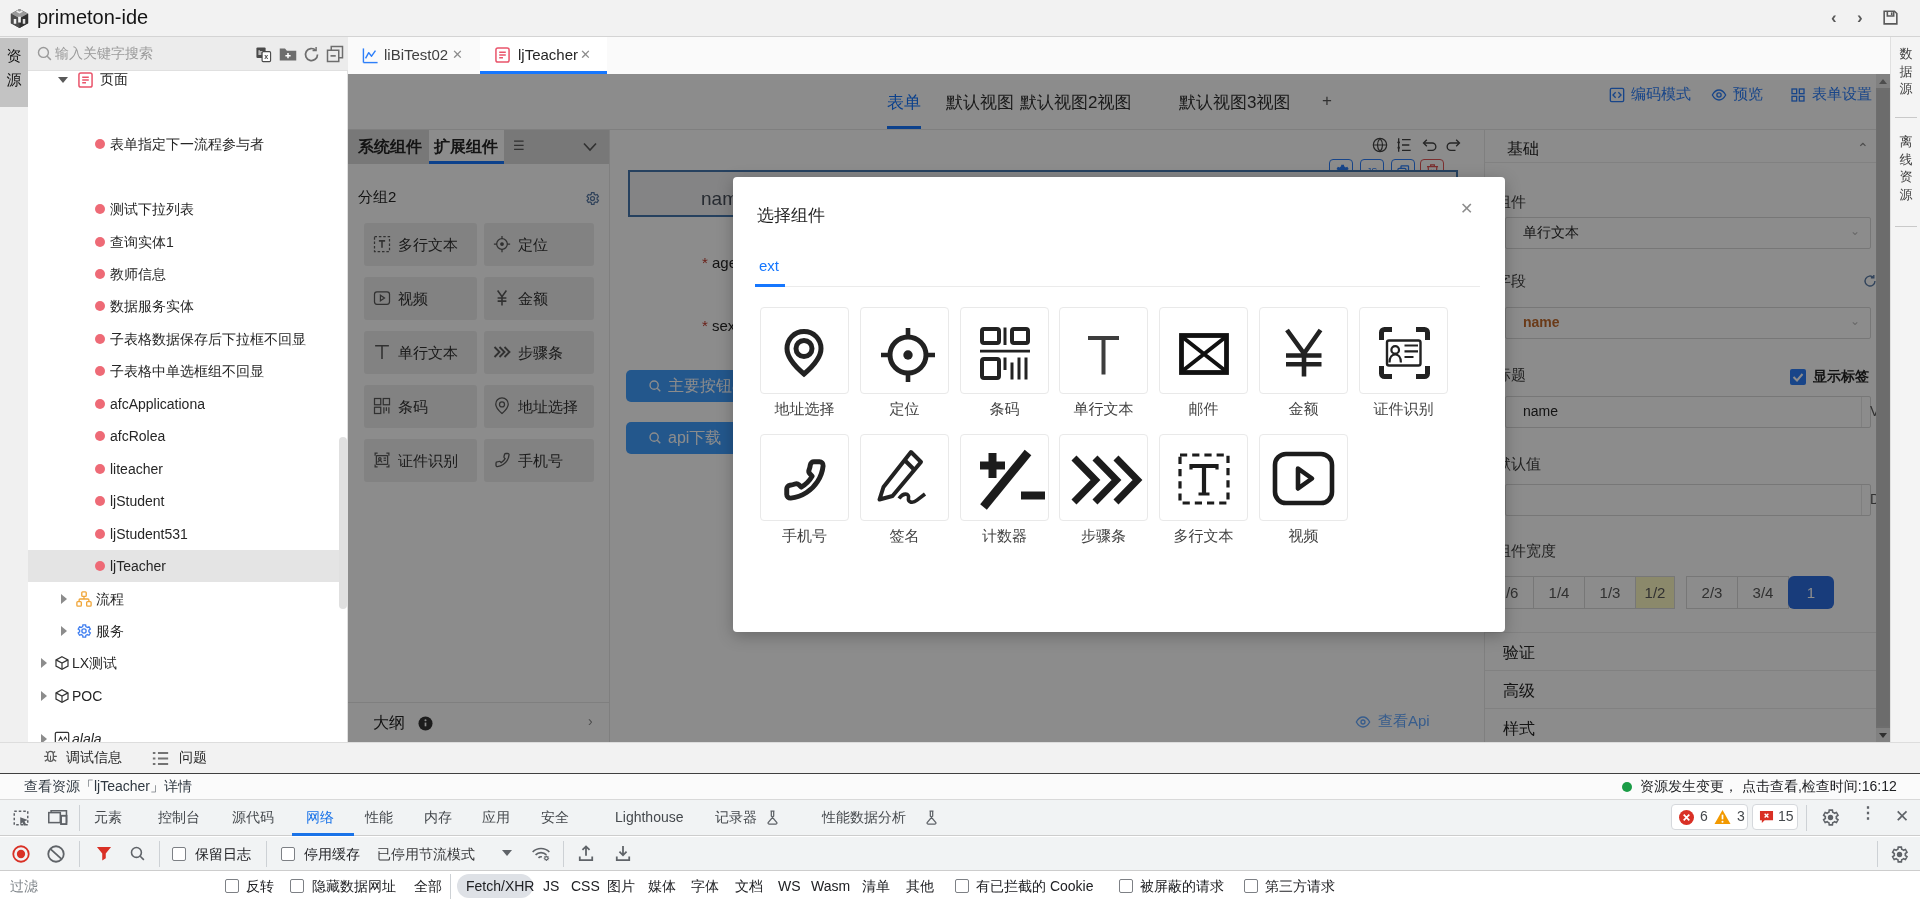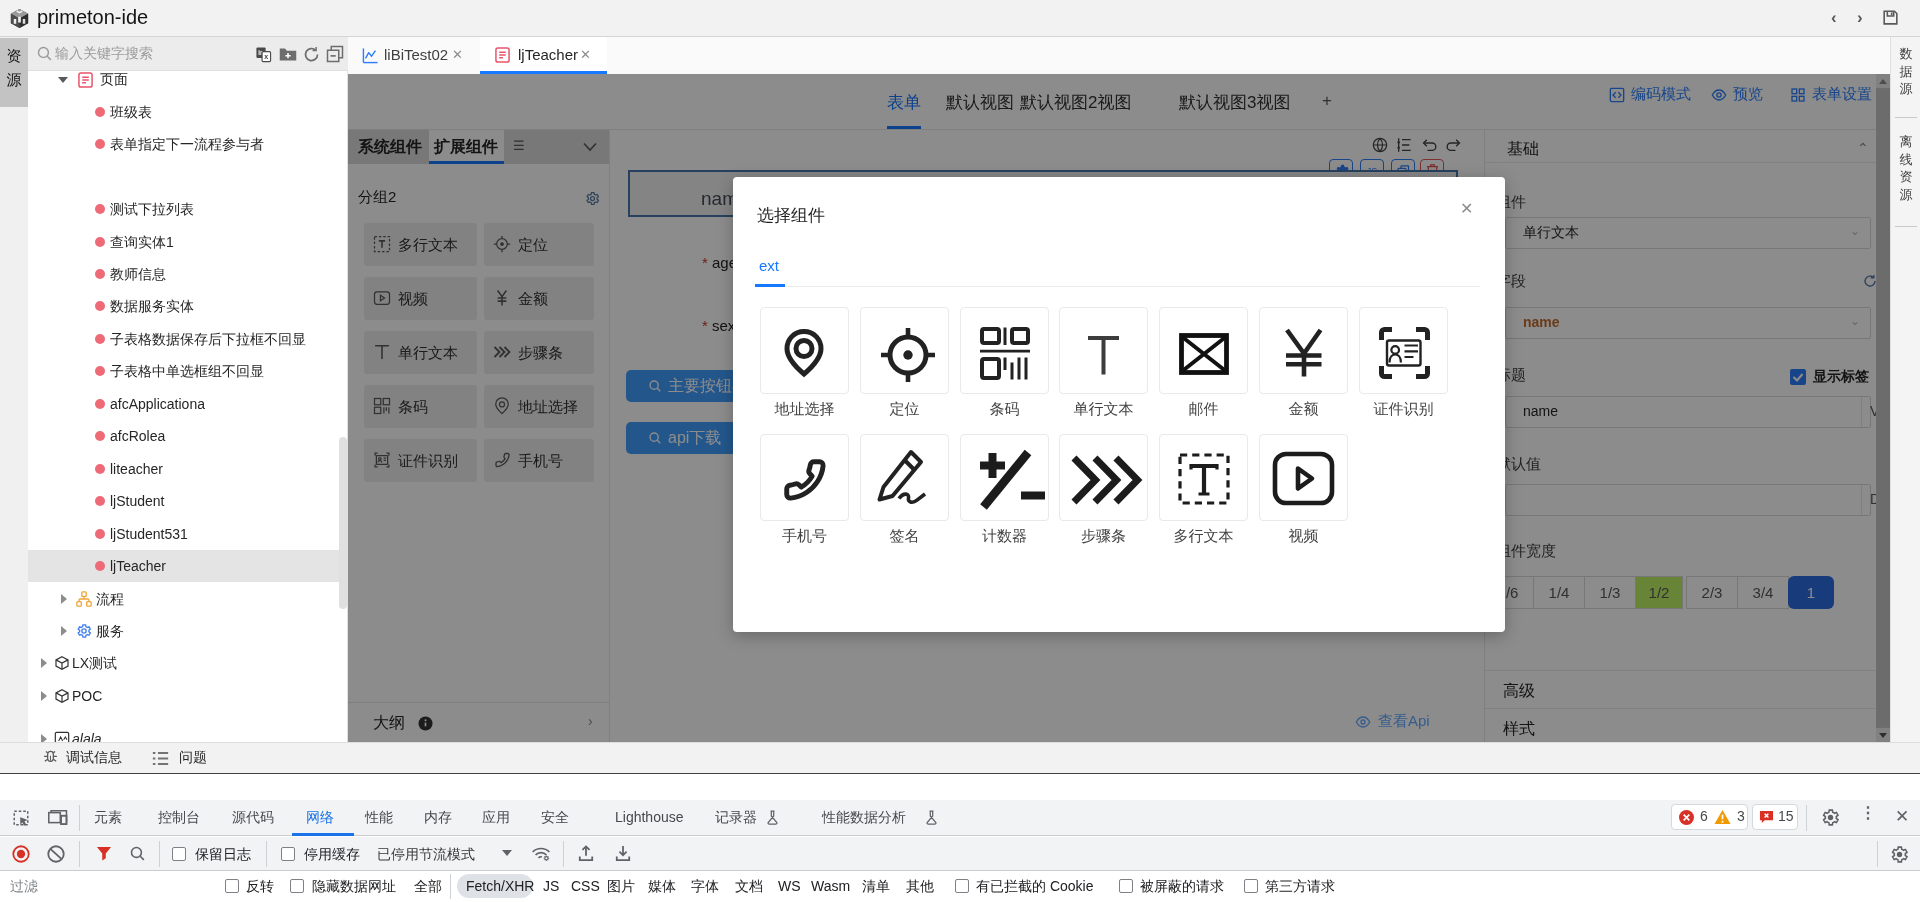--- a/index.html
+++ b/index.html
@@ -283,25 +283,28 @@
       <div class="abs" style="left:11px;top:325px;color:#404040;font-size:15px;">默认值</div>
       <div class="abs" style="left:20px;top:354px;width:366px;height:32px;border:1px solid #d9d9d9;border-radius:2px;background:#fff;">
         <div class="abs" style="left:355px;top:0px;width:1px;height:30px;background:#e8e8e8;"></div>
         <div class="abs" style="left:364px;top:6px;color:#595959;">D</div>
       </div>
       <div class="abs" style="left:11px;top:412px;color:#404040;font-size:15px;">组件宽度</div>
       <div class="abs" style="left:-3px;top:446px;width:361px;height:33px;">
         <div class="abs" style="left:0;top:0;width:52px;height:33px;border:1px solid #d9d9d9;background:#fff;color:#595959;text-align:center;line-height:31px;font-size:15px;">1/6</div>
         <div class="abs" style="left:51px;top:0;width:52px;height:33px;border:1px solid #d9d9d9;background:#fff;color:#595959;text-align:center;line-height:31px;font-size:15px;">1/4</div>
         <div class="abs" style="left:102px;top:0;width:52px;height:33px;border:1px solid #d9d9d9;background:#fff;color:#595959;text-align:center;line-height:31px;font-size:15px;">1/3</div>
-        <div class="abs" style="left:153px;top:0;width:48px;height:33px;border:1px solid #d9d9d9;background:#bef264;color:#595959;text-align:center;line-height:31px;font-size:15px;">1/2</div>
+        <div class="abs" style="left:153px;top:0;width:40px;height:33px;border:1px solid #d9d9d9;background:#fef9c3;color:#595959;text-align:center;line-height:31px;font-size:15px;">1/2</div>
         <div class="abs" style="left:204px;top:0;width:52px;height:33px;border:1px solid #d9d9d9;background:#fff;color:#595959;text-align:center;line-height:31px;font-size:15px;">2/3</div>
         <div class="abs" style="left:255px;top:0;width:52px;height:33px;border:1px solid #d9d9d9;background:#fff;color:#595959;text-align:center;line-height:31px;font-size:15px;">3/4</div>
         <div class="abs" style="left:306px;top:0;width:46px;height:33px;background:#2d6ee0;border-radius:6px;color:#fff;text-align:center;line-height:33px;font-size:15px;">1</div>
       </div>
+      <div class="abs" style="left:0;top:502px;width:394px;height:38px;border-top:1px solid #ececec;">
+          <div class="abs" style="left:18px;top:10px;font-size:16px;">验证</div>
+        </div>
       <div class="abs" style="left:0;top:540px;width:394px;height:38px;border-top:1px solid #ececec;">
           <div class="abs" style="left:18px;top:10px;font-size:16px;">高级</div>
         </div>
       <div class="abs" style="left:0;top:578px;width:394px;height:38px;border-top:1px solid #ececec;border-bottom:1px solid #ececec;">
           <div class="abs" style="left:18px;top:10px;font-size:16px;">样式</div>
         </div>
     </div>
     <div id="esb" class="abs">
       <div class="abs" style="left:0;top:0;width:14px;height:14px;background:#ececec;"></div>
       <div class="abs" style="left:3px;top:5px;width:0;height:0;border-left:4px solid transparent;border-right:4px solid transparent;border-bottom:5px solid #8c8c8c;"></div>
@@ -367,24 +370,20 @@
     </div>
     <div id="treerows" class="abs" style="left:0;top:34px;width:320px;height:671px;overflow:hidden;">
       <div class="trow" style="top:-8px;">
         <div class="caret-d" style="left:30px;"></div>
         <svg class="abs" style="left:50px;top:9px;" width="15" height="16" viewBox="0 0 16 17" fill="none" stroke="#e9546b" stroke-width="1.6">
             <rect x="1" y="1" width="14" height="15" rx="2"></rect>
             <path d="M4.5 5.5 h7 M4.5 8.5 h7 M4.5 11.5 h4"></path>
           </svg>
         <div class="lbl" style="left:72px;">页面</div>
       </div>
-      <div class="trow" style="top:25px;">
-          <div class="dot"></div>
-          <div class="lbl">班级表</div>
-        </div>
       <div class="trow" style="top:57px;">
           <div class="dot"></div>
           <div class="lbl">表单指定下一流程参与者</div>
         </div>
       <div class="trow" style="top:122px;">
           <div class="dot"></div>
           <div class="lbl">测试下拉列表</div>
         </div>
       <div class="trow" style="top:155px;">
           <div class="dot"></div>
@@ -592,20 +591,25 @@
     <svg class="abs" style="left:42px;top:7px;" width="17" height="17" viewBox="0 0 24 24" fill="none" stroke="#595959" stroke-width="1.8">
         <path d="M8 6 a4 4 0 0 1 8 0 v6 a4 4 0 0 1-8 0 z"></path>
         <path d="M8 4 L5.5 2 M16 4 L18.5 2 M8 9 H3 M16 9 H21 M8 13 L4 16 M16 13 L20 16"></path>
         <path d="M12 8 v7" stroke-width="1.4"></path>
       </svg>
     <div class="abs" style="left:66px;top:6px;">调试信息</div>
     <svg class="abs" style="left:152px;top:8px;" width="17" height="15" viewBox="0 0 20 17" fill="none" stroke="#737373" stroke-width="2.4">
         <path d="M1 2 h3 M7 2 h12 M1 8.5 h3 M7 8.5 h12 M1 15 h3 M7 15 h12"></path>
       </svg>
     <div class="abs" style="left:179px;top:6px;">问题</div>
+  </div>
+  <div id="drawer" class="abs">
+    <div class="abs" style="left:24px;top:4px;">查看资源「ljTeacher」详情</div>
+    <div class="abs" style="left:1622px;top:8px;width:10px;height:10px;border-radius:50%;background:#1a9c46;"></div>
+    <div class="abs" style="left:1640px;top:4px;color:#202124;">资源发生变更， 点击查看,检查时间:16:12</div>
   </div>
   <div id="dtabs" class="abs">
     <svg class="abs" style="left:12px;top:9px;" width="18" height="18" viewBox="0 0 24 24" fill="none" stroke="#5f6368" stroke-width="2">
         <path d="M3 3 h18 v18 h-18 z" stroke-dasharray="3.4,2.6"></path>
         <path d="M11 11 l10 3.8 -4.3 1.5 L19 21 l-3 1.2 -2.3-4.6 L11 21.5 z" fill="#5f6368" stroke="none"></path>
       </svg>
     <svg class="abs" style="left:48px;top:9px;" width="20" height="18" viewBox="0 0 26 22" fill="none" stroke="#5f6368" stroke-width="2">
         <rect x="1" y="4" width="15" height="13"></rect>
         <path d="M4 4 V1.5 H24 V16 h-4"></path>
         <rect x="17" y="8" width="7" height="11" fill="#f1f3f4"></rect>

